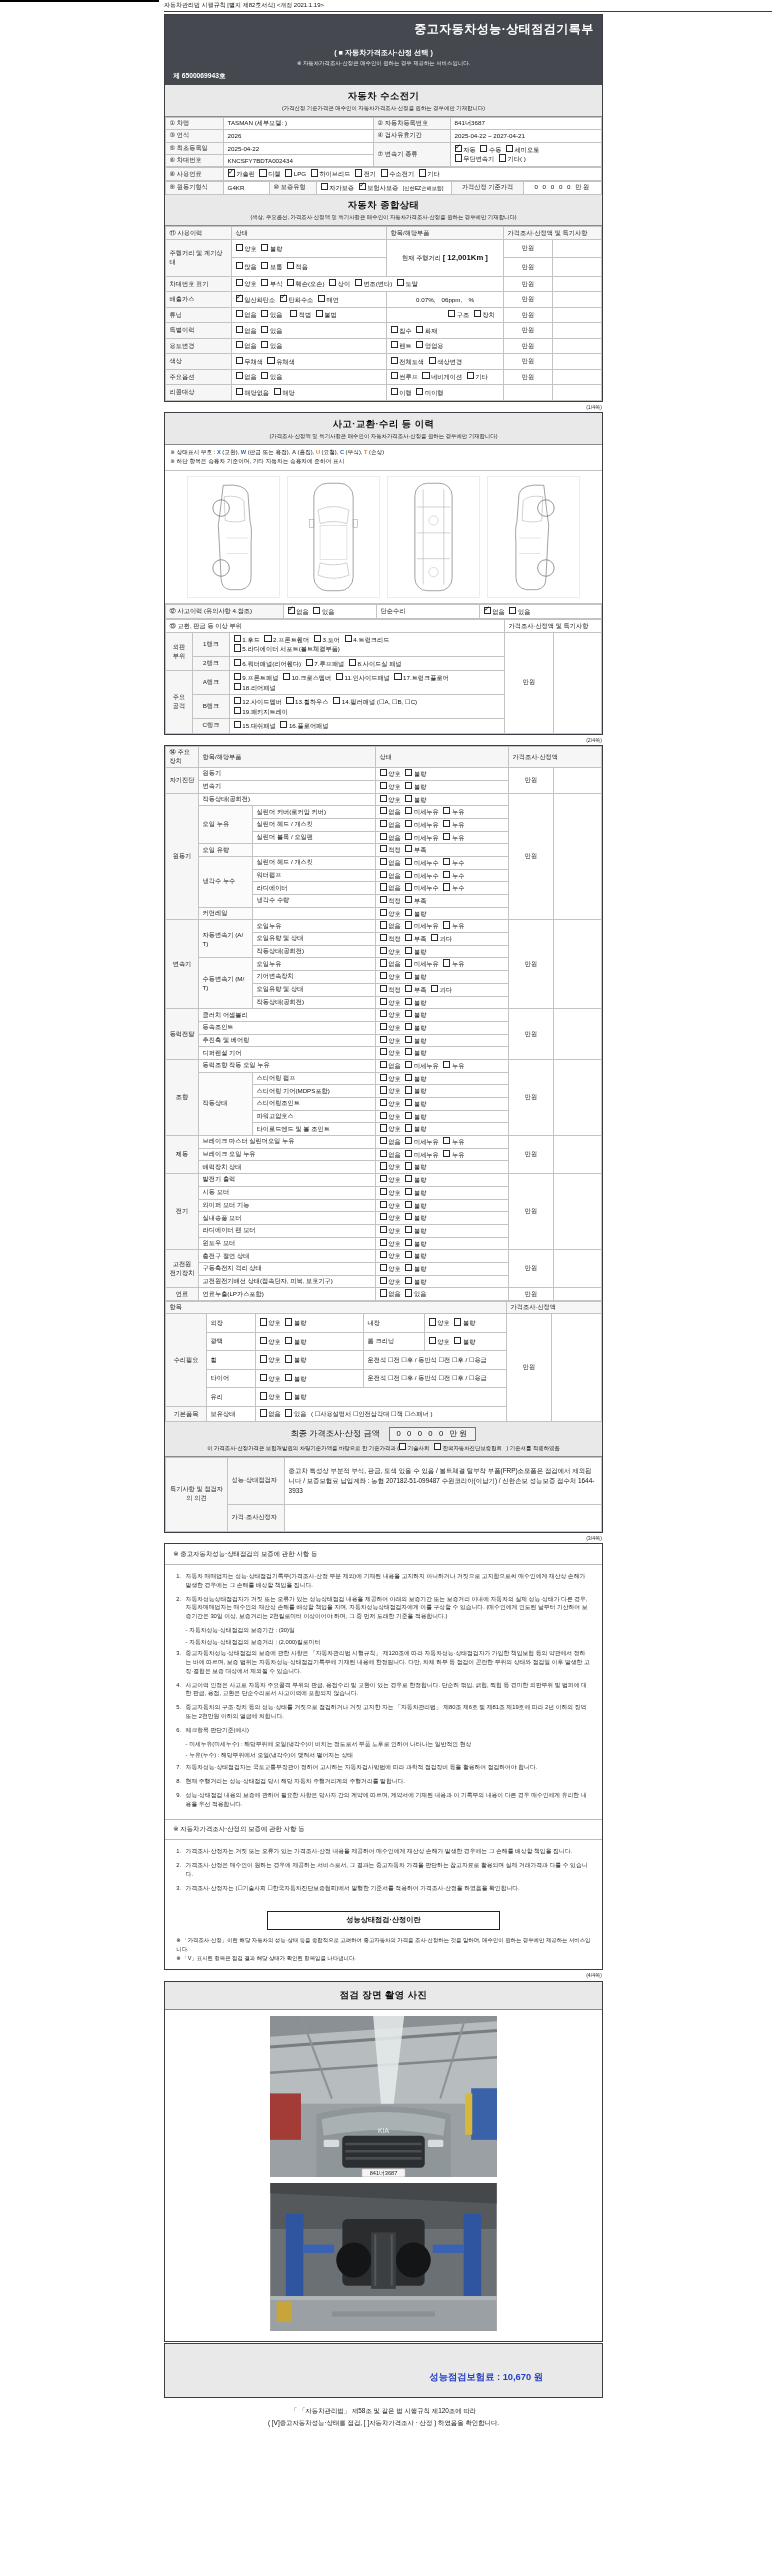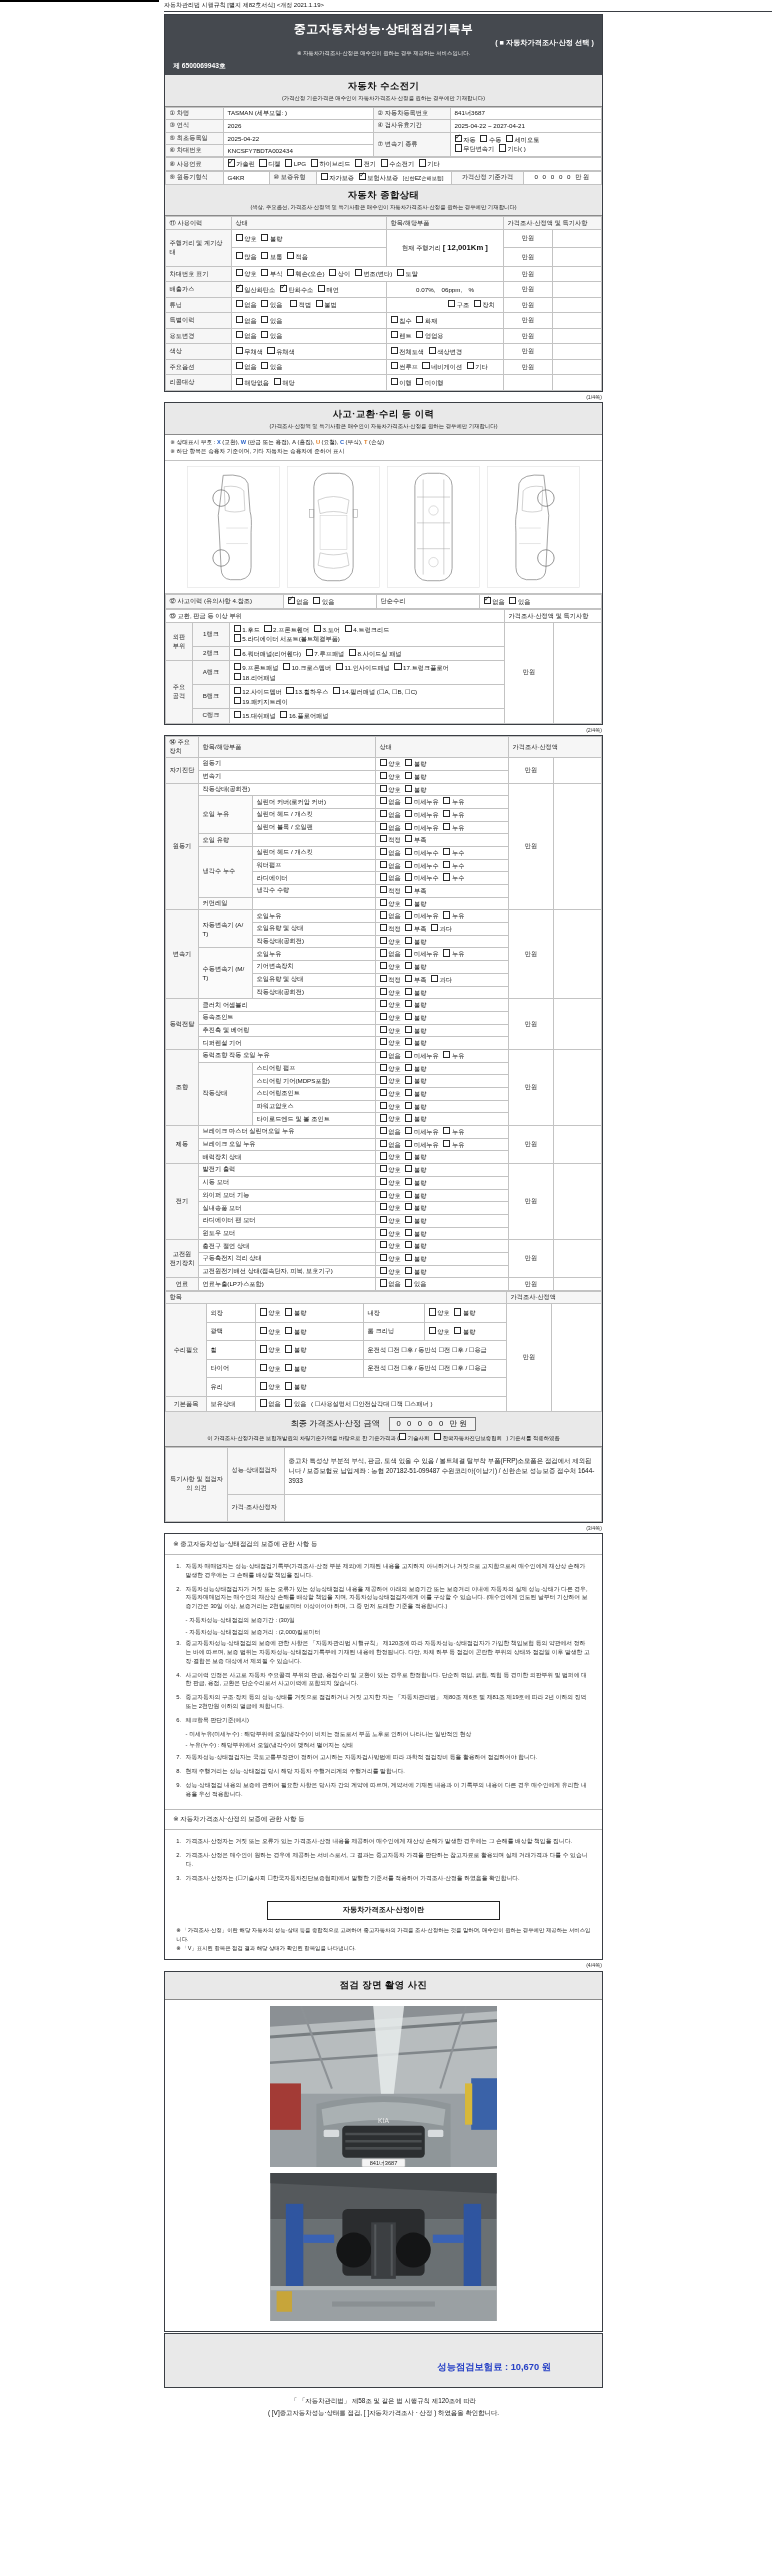--- a/index.html
+++ b/index.html
@@ -6,22 +6,22 @@
   body{width:773px;height:2576px;overflow:hidden;background:#fff;color:#111;
        font-family:"Liberation Sans","DejaVu Sans",sans-serif;font-size:6.2px;position:relative}
   .topbar-left{position:absolute;left:0;top:0;width:159px;height:1.5px;background:#000}
   .form-note{position:absolute;left:164px;top:1px;font-size:6px;color:#111;white-space:nowrap}
   .top-rule{position:absolute;left:164px;right:0;top:10.8px;height:1.5px;background:#3a3e44}
   .wrap{position:absolute;left:164px;top:14px;width:439px}
   .block{border:1px solid #3a3e44;background:#fff;margin-bottom:1px}
   .pagemark{text-align:right;font-size:5.2px;color:#333;padding:1px 1px 1.5px 0}
   
   .band-dark{background:#45494f;color:#fff;padding:6.2px 8.2px 4.1px}
-  .band-dark .t{font-size:12px;font-weight:bold;text-align:center;letter-spacing:0.5px}
-  .band-dark .s{font-size:7.2px;font-weight:bold;text-align:right;margin-top:0}
+  .band-dark .t{font-size:12px;font-weight:bold;text-align:right;letter-spacing:0.5px}
+  .band-dark .s{font-size:7.2px;font-weight:bold;text-align:center;margin-top:10px}
   .band-dark .n{font-size:5.4px;text-align:center;margin-top:1.5px;color:#e8e8e8}
   .band-dark .docno{font-size:6.7px;font-weight:bold;text-align:left;margin-top:5.2px}
   
   .sec-head{background:#e9e9e9;text-align:center;padding:4.6px 3.1px 4.1px;border-bottom:0.5px solid #8a8a8a}
   .sec-head .t{font-size:9.3px;font-weight:bold;letter-spacing:0.5px}
   .sec-head .s{font-size:5.4px;color:#222;margin-top:2.1px}
   table{border-collapse:collapse;width:100%;font-size:6.2px;table-layout:fixed}
   td,th{border:0.5px solid #c3c3c3;padding:1px 3.6px;vertical-align:middle;word-break:break-all}
   tr{height:12.4px}
   .lab{background:#f6f6f6;color:#222}
@@ -53,21 +53,21 @@
   .nitem .num{width:9.3px;flex:none}
   .nsub{margin:1px 0 0 9.3px;color:#222}
   .nbox{border:1px solid #222;width:222px;margin:8.2px auto 6.2px;text-align:center;
         font-size:7.2px;font-weight:bold;padding:3.6px 4.1px}
   .nfoot{font-size:5.4px;line-height:1.6;padding:0 11.3px 7.2px;color:#222}
   
   .photo-wrap{padding:6.2px 0 10.3px;text-align:center}
   
   .sign-band{background:#e9e9e9;position:relative;height:53px}
   .sign-band .t{text-align:center;font-size:8.2px;font-weight:bold;padding-top:8.2px}
-  .sign-band .ins{position:absolute;right:51px;top:27px;font-size:9.3px;font-weight:bold;color:#2741c6}
+  .sign-band .ins{position:absolute;right:59px;top:27px;font-size:9.3px;font-weight:bold;color:#2741c6}
   .footer{ text-align:center;font-size:6.4px;line-height:1.8;padding-top:6.2px}
 </style>
 </head>
 <body>
 
 <div class="topbar-left"></div>
 <div class="form-note">자동차관리법 시행규칙 [별지 제82호서식] &lt;개정 2021.1.19&gt;</div>
 <div class="top-rule"></div>
 
 <div class="wrap">
@@ -731,21 +731,21 @@
         </div>
         <div class="nitem">
           <span class="num">2.</span>
           <span>가격조사·산정은 매수인이 원하는 경우에 제공하는 서비스로서, 그 결과는 중고자동차 가격을 판단하는 참고자료로 활용되며 실제 거래가격과 다를 수 있습니다.</span>
         </div>
         <div class="nitem">
           <span class="num">3.</span>
           <span>가격조사·산정자는 (☐기술사회 ☐한국자동차진단보증협회)에서 발행한 기준서를 적용하여 가격조사·산정을 하였음을 확인합니다.</span>
         </div>
       </div>
-    <div class="nbox">자동차가격조사·산정이란</div>
+    <div class="nbox">성능상태점검·산정이란</div>
     <div class="nfoot" id="notice-foot">
         <div>※ 「가격조사·산정」이란 해당 자동차의 성능·상태 등을 종합적으로 고려하여 중고자동차의 가격을 조사·산정하는 것을 말하며, 매수인이 원하는 경우에만 제공하는 서비스입니다.</div>
         <div>※ 「Ⅴ」표시된 항목은 점검 결과 해당 상태가 확인된 항목임을 나타냅니다.</div>
       </div>
   </div>
   <div class="pagemark">(4/4쪽)</div>
 
   <div class="block">
     <div class="sec-head" style="padding:7.2px 3.1px">
       <div class="t">점검 장면 촬영 사진</div>

